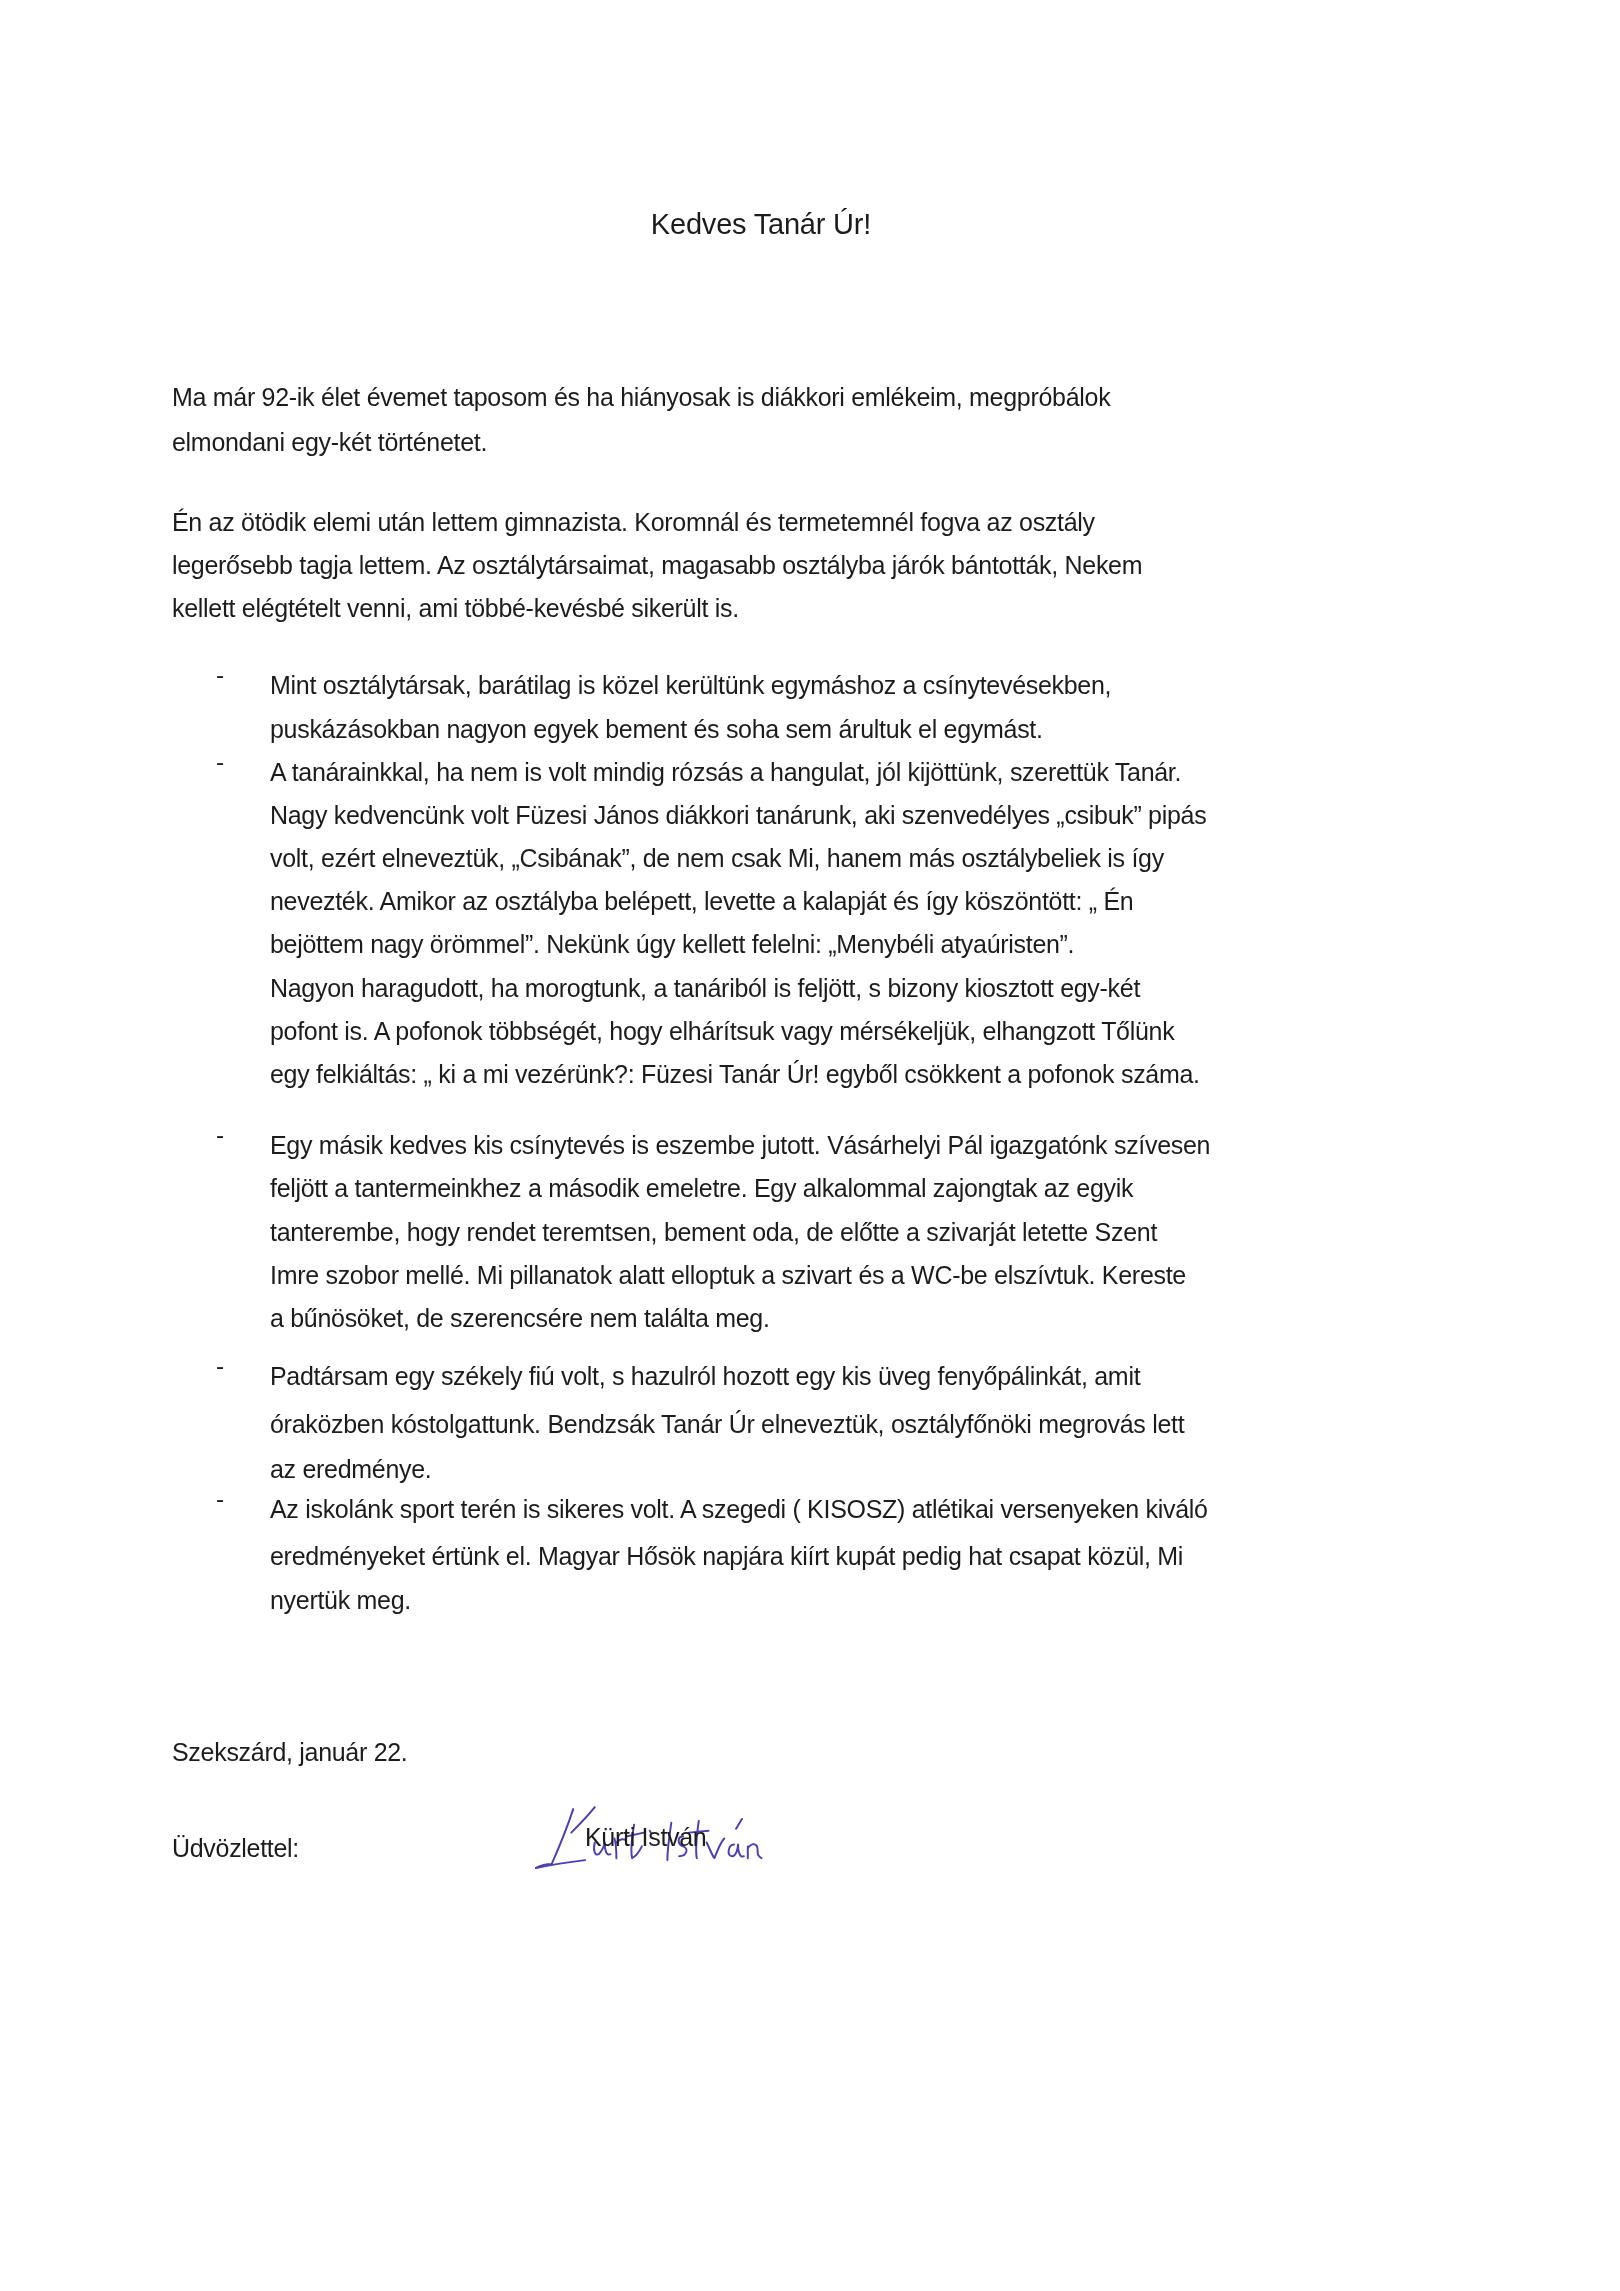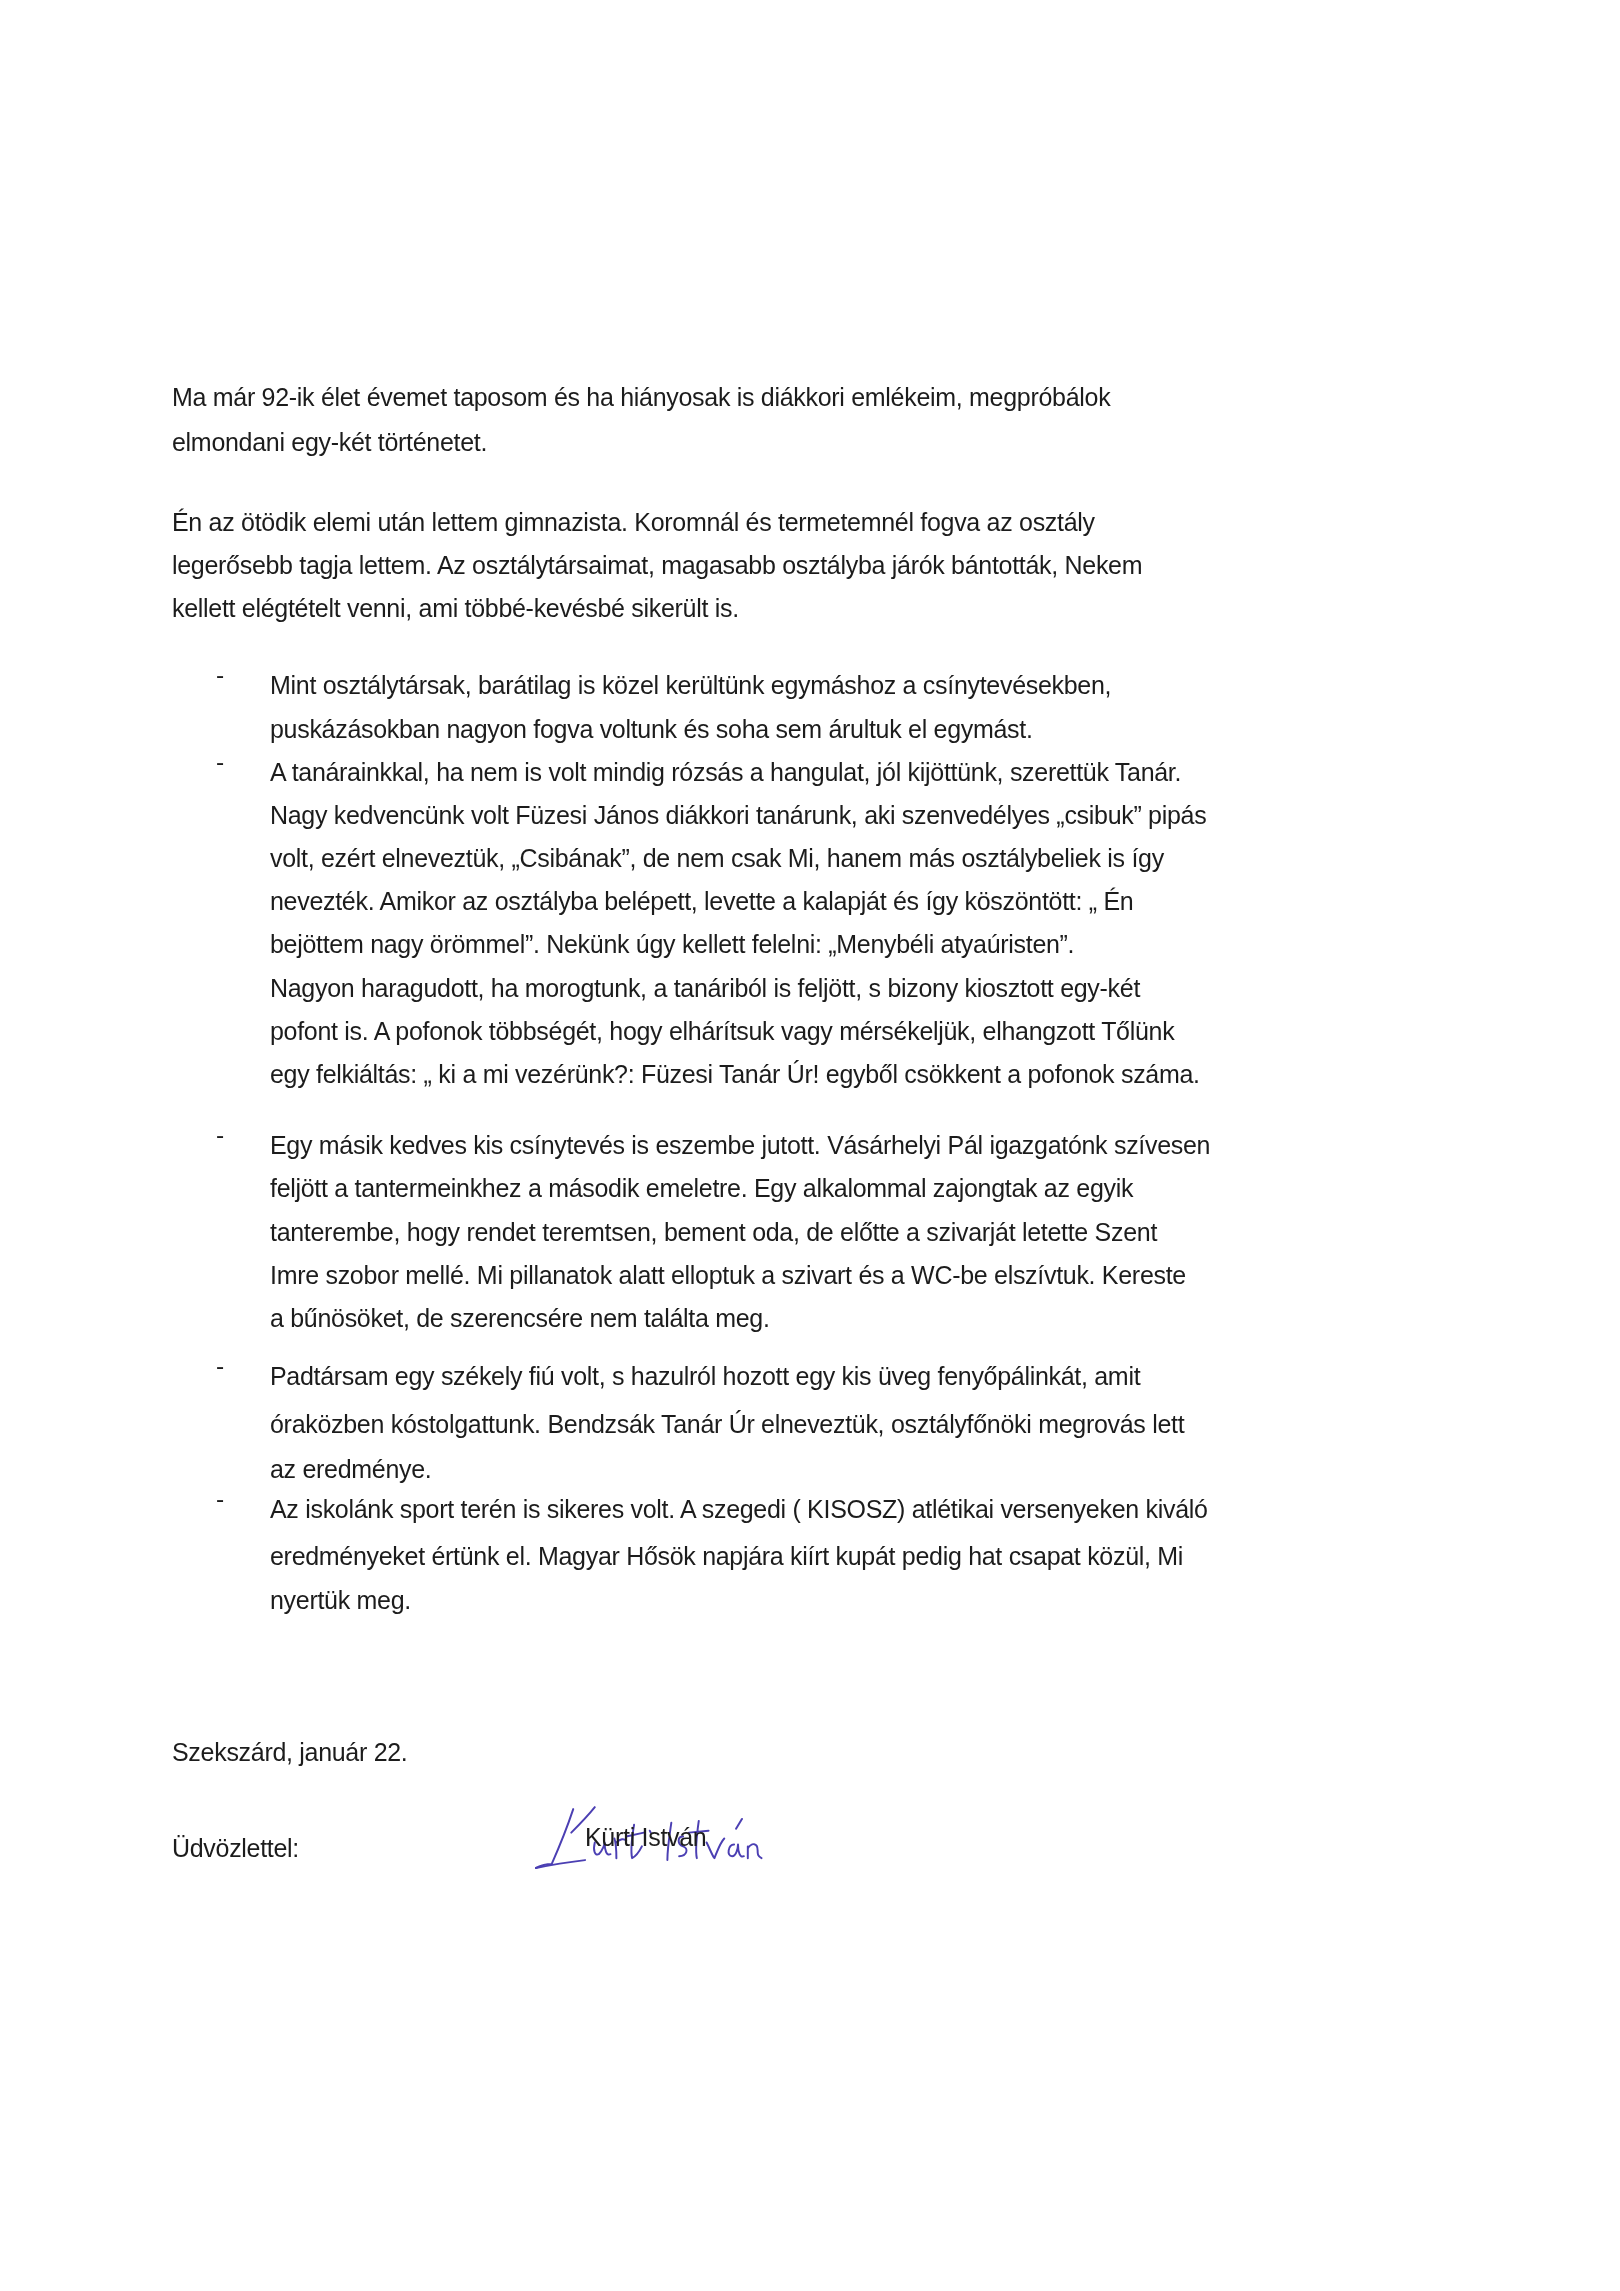--- a/index.html
+++ b/index.html
@@ -11,38 +11,39 @@
   .p-line { left: 172px; }
   .b-line { left: 270px; }
   .dash { position: absolute; left: 216px; font-size: 24.5px; line-height: 29px; }
   .sig-name { position: absolute; left: 585px; font-size: 25px; letter-spacing: -0.3px; line-height: 29px; white-space: nowrap; }
   .signature { position: absolute; left: 534px; top: 1803px; width: 255px; height: 74px; }
 </style>
 </head>
 <body>
 
 <div class="page">
+  <div class="title">Kedves Tanár Úr!</div>
 
   <div>
     <div class="line p-line" style="top:372px">Ma már 92-ik élet évemet taposom és ha hiányosak is diákkori emlékeim, megpróbálok</div>
     <div class="line p-line" style="top:417px">elmondani egy-két történetet.</div>
   </div>
 
   <div>
     <div class="line p-line" style="top:497px">Én az ötödik elemi után lettem gimnazista. Koromnál és termetemnél fogva az osztály</div>
     <div class="line p-line" style="top:540px">legerősebb tagja lettem. Az osztálytársaimat, magasabb osztályba járók bántották, Nekem</div>
     <div class="line p-line" style="top:583px">kellett elégtételt venni, ami többé-kevésbé sikerült is.</div>
   </div>
 
   <div>
 
     <div>
       <div class="dash" style="top:660px">-</div>
       <div class="line b-line" style="top:660px">Mint osztálytársak, barátilag is közel kerültünk egymáshoz a csínytevésekben,</div>
-      <div class="line b-line" style="top:704px">puskázásokban nagyon fogva voltunk és soha sem árultuk el egymást.</div>
+      <div class="line b-line" style="top:704px">puskázásokban nagyon egyek bement és soha sem árultuk el egymást.</div>
     </div>
 
     <div>
       <div class="dash" style="top:747px">-</div>
       <div class="line b-line" style="top:747px">A tanárainkkal, ha nem is volt mindig rózsás a hangulat, jól kijöttünk, szerettük Tanár.</div>
       <div class="line b-line" style="top:790px">Nagy kedvencünk volt Füzesi János diákkori tanárunk, aki szenvedélyes „csibuk” pipás</div>
       <div class="line b-line" style="top:833px">volt, ezért elneveztük, „Csibának”, de nem csak Mi, hanem más osztálybeliek is így</div>
       <div class="line b-line" style="top:876px">nevezték. Amikor az osztályba belépett, levette a kalapját és így köszöntött: „ Én</div>
       <div class="line b-line" style="top:919px">bejöttem nagy örömmel”. Nekünk úgy kellett felelni: „Menybéli atyaúristen”.</div>
       <div class="line b-line" style="top:963px">Nagyon haragudott, ha morogtunk, a tanáriból is feljött, s bizony kiosztott egy-két</div>

